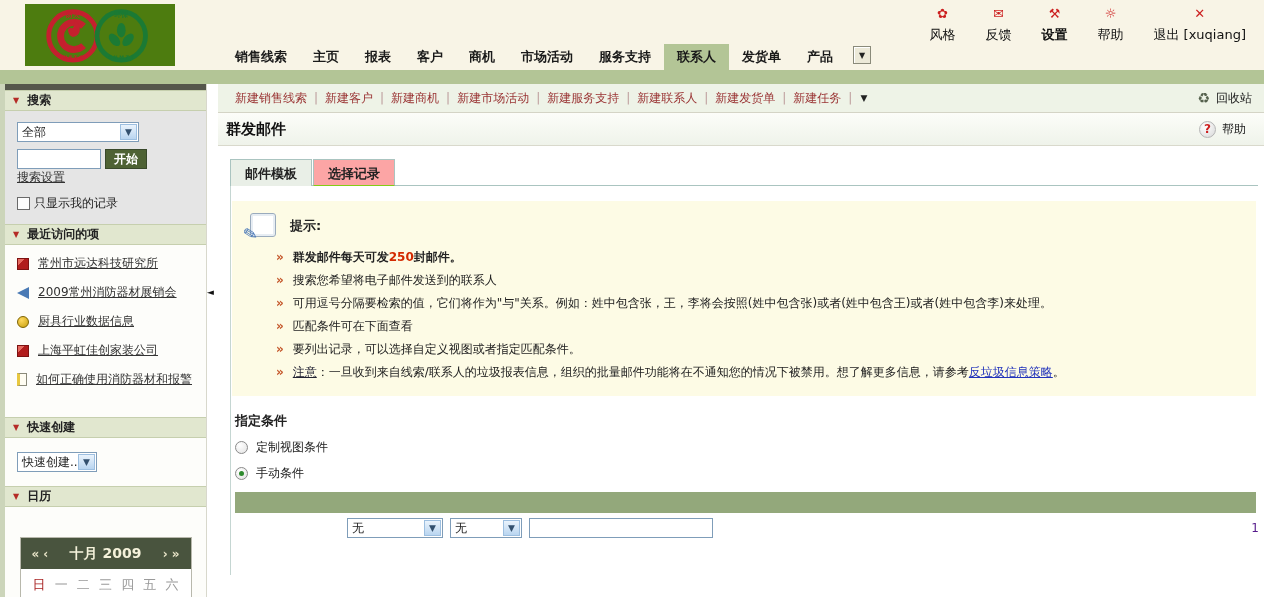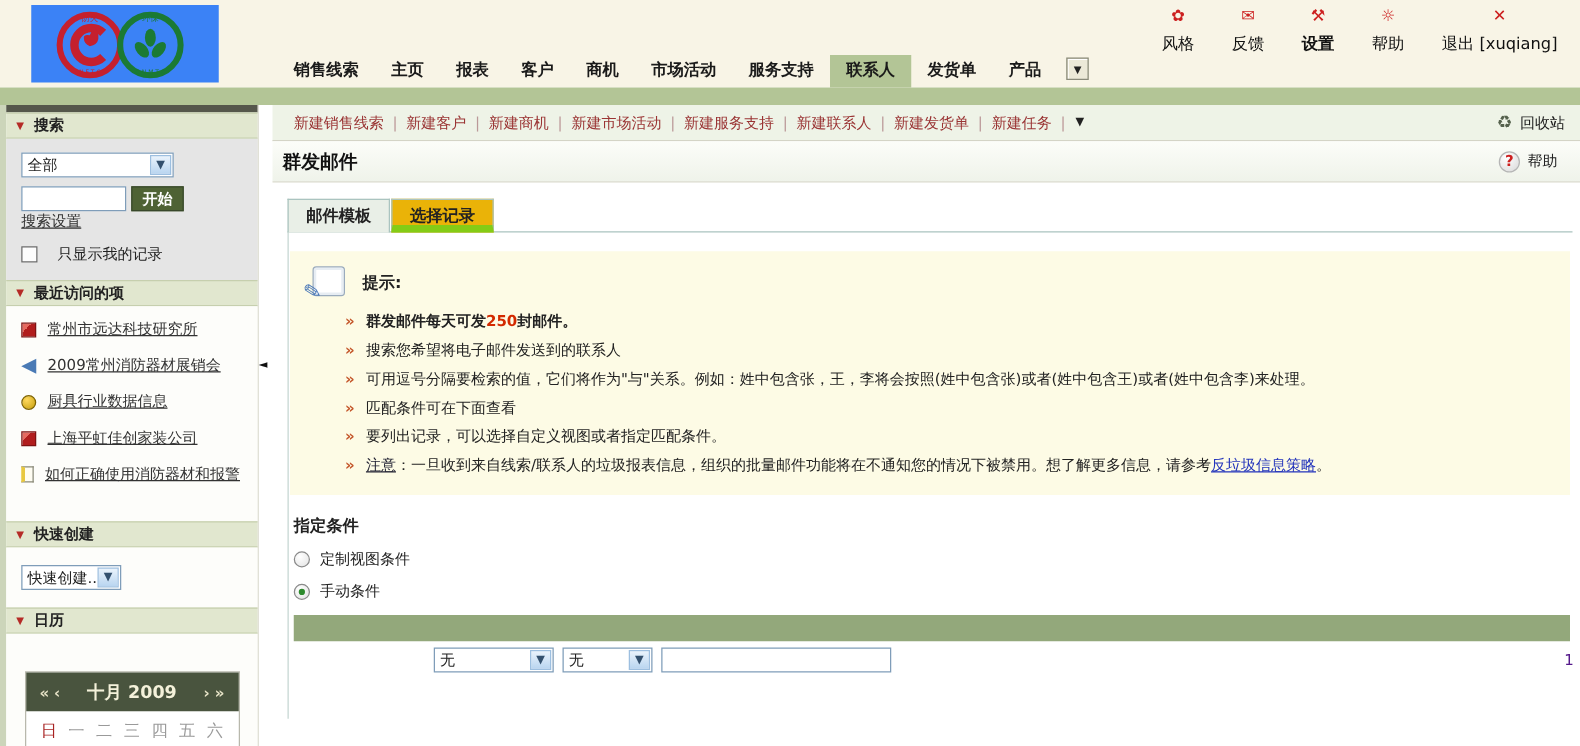--- a/index.html
+++ b/index.html
@@ -2,21 +2,21 @@
 <html><head>
 <meta charset="utf-8">
 <style>
   * { margin:0; padding:0; box-sizing:border-box; }
   html,body { width:1264px; height:597px; overflow:hidden; }
   body { font-family:"DejaVu Sans","Liberation Sans",sans-serif; font-size:12px; color:#222; background:#fff; }
   .screen { position:relative; width:1264px; height:597px; background:#fff; overflow:hidden; }
 
   
   .top-header { position:absolute; top:0; left:0; right:0; height:70px; background:#f8f4e6; }
-  .logo-box { position:absolute; left:25px; top:4px; width:150px; height:62px; background:#3b82f6; display:flex; align-items:center; justify-content:flex-start; }
+  .logo-box { position:absolute; left:25px; top:4px; width:150px; height:62px; background:#4d7c0f; display:flex; align-items:center; justify-content:center;font-weight:bold; }
   .quick-links { position:absolute; right:18px; top:7px; display:flex; gap:30px; align-items:center; }
   .quick-link { display:flex; gap:6px; align-items:center; cursor:pointer; font-size:13px; color:#111;flex-direction:column; }
   .quick-link.bold .ql-label { font-weight:bold; }
   .qicon { color:#cc1f1f; font-size:13px; line-height:1; }
   .style-flower-icon::before { content:"✿"; }
   .feedback-mail-icon::before { content:"✉"; }
   .settings-tools-icon::before { content:"⚒"; }
   .help-lamp-icon::before { content:"☼"; }
   .logout-x-icon::before { content:"✕"; font-weight:bold; }
 
@@ -34,21 +34,21 @@
   .tri-icon { color:#b52b27; font-size:8px; line-height:1; }
   .search-body { padding:11px 0 12px 12px; background:#e5e5e5; }
   .xp-select { position:relative; height:20px; border:1px solid #7f9db9; background:#fff; display:flex; align-items:center; padding-left:4px; cursor:pointer; }
   .xp-select .arr { position:absolute; right:1px; top:1px; bottom:1px; width:17px; background:linear-gradient(#eaf3fc,#b9d5f0); border:1px solid #9dbfe0; color:#33506e; font-size:9px; display:flex; align-items:center; justify-content:center; }
   .cat-select { width:122px; }
   .search-input-row { display:flex; align-items:center; margin-top:7px; }
   .text-input { height:20px; border:1px solid #7f9db9; background:#fff; font-family:inherit; font-size:12px; padding:0 3px; }
   .search-input { width:84px; }
   .start-button { margin-left:4px; height:20px; padding:0 8px; background:#4e6234; color:#fff; font-weight:bold; font-size:12px; border:1px solid #38482a; cursor:pointer; font-family:inherit; }
   .search-settings { display:inline-block; color:#333; text-decoration:underline; cursor:pointer; }
-  .checkbox-row { display:flex; align-items:center; gap:16px; margin-top:9px; }
+  .checkbox-row { display:flex; align-items:center; gap:4px; margin-top:9px; }
   .checkbox { width:13px; height:13px; border:1px solid #6a6a6a; background:#fdfdfd; cursor:pointer; }
 
   .recent-list { background:#fdfdfa; padding:4px 0 6px 0; }
   .recent-item { display:flex; align-items:center; gap:9px; padding:6px 0 6px 12px; }
   .recent-item a { color:#333; text-decoration:underline; cursor:pointer; }
   .ricon { flex:0 0 auto; display:inline-block; }
   .account-cube-icon { width:12px; height:12px; background:linear-gradient(135deg,#e56a60 0%,#e56a60 35%,#b11d1d 35%); border:1px solid #7d1212; }
   .campaign-icon { width:0; height:0; border-top:6px solid transparent; border-bottom:6px solid transparent; border-right:12px solid #4a7ab5; }
   .data-icon { width:12px; height:12px; border-radius:50%; background:radial-gradient(circle at 35% 30%,#ffd95e,#c79f0c); border:1px solid #7e6300; }
   .document-icon { width:10px; height:13px; background:#fffdf2; border:1px solid #8a8a7a; border-left:3px solid #e8c840; }
@@ -75,21 +75,21 @@
   .recycle { margin-left:auto; display:flex; align-items:center; gap:6px; cursor:pointer; color:#1a1a1a; }
   .recycle-icon { color:#55614d; font-size:14px; }
 
   .title-row { height:33px; background:linear-gradient(#fcfdf9,#eff3ea); border-bottom:1px solid #d9d9cc; display:flex; align-items:center; padding:0 8px; }
   .page-title { font-weight:bold; font-size:15px; color:#111; }
   .help-area { margin-left:auto; display:flex; align-items:center; gap:6px; margin-right:10px; cursor:pointer; }
   .help-circle { width:17px; height:17px; border-radius:50%; background:radial-gradient(circle at 35% 30%,#ffffff,#d8d8d8); border:1px solid #b5b5b5; color:#cc1f1f; font-weight:bold; font-size:12px; display:flex; align-items:center; justify-content:center; }
 
   .tab-strip { margin:13px 0 0 12px; display:flex; align-items:flex-end; position:relative; z-index:2; }
   .tab { height:27px; line-height:27px; padding:0 14px; font-weight:bold; font-size:13px; border:1px solid #aac4c0; border-bottom:none; background:#e9efe7; margin-right:1px; cursor:pointer; margin-bottom:-1px; }
-  .tab.active { background:#eab308; border-bottom:6px solid #84cc16; }
+  .tab.active { background:#fca5a5; border-bottom:1px solid #84cc16; }
   .tab-panel { margin:0 6px 0 12px; border-top:1px solid #aac4c0; border-left:1px solid #c5d6d2; min-height:390px; }
 
   .tip-box { background:#fdfbe5; margin:15px 2px 0 1px; padding:12px 14px 16px 12px; }
   .tip-header { display:flex; align-items:flex-start; gap:14px; }
   .note-icon { position:relative; width:32px; height:27px; }
   .note-pad { position:absolute; right:0; top:0; width:26px; height:24px; background:#fff; border:1px solid #9aabbd; border-radius:3px; box-shadow:inset 0 0 0 2px #e7edf3; }
   .note-pencil { position:absolute; left:-1px; bottom:-4px; color:#4a78b8; font-size:17px; transform:rotate(-12deg); }
   .tip-heading { font-weight:bold; font-size:13px; margin-top:4px; }
   .tip-lines { margin:10px 0 0 32px; display:flex; flex-direction:column; gap:8px; }
   .tip-line { display:flex; align-items:flex-start; line-height:15px; }

